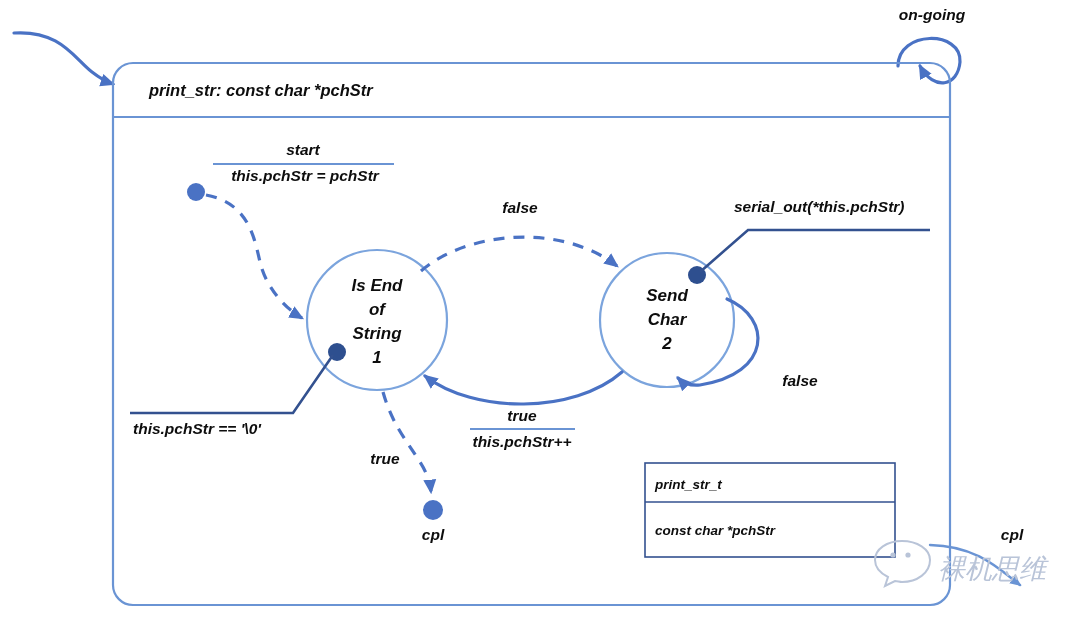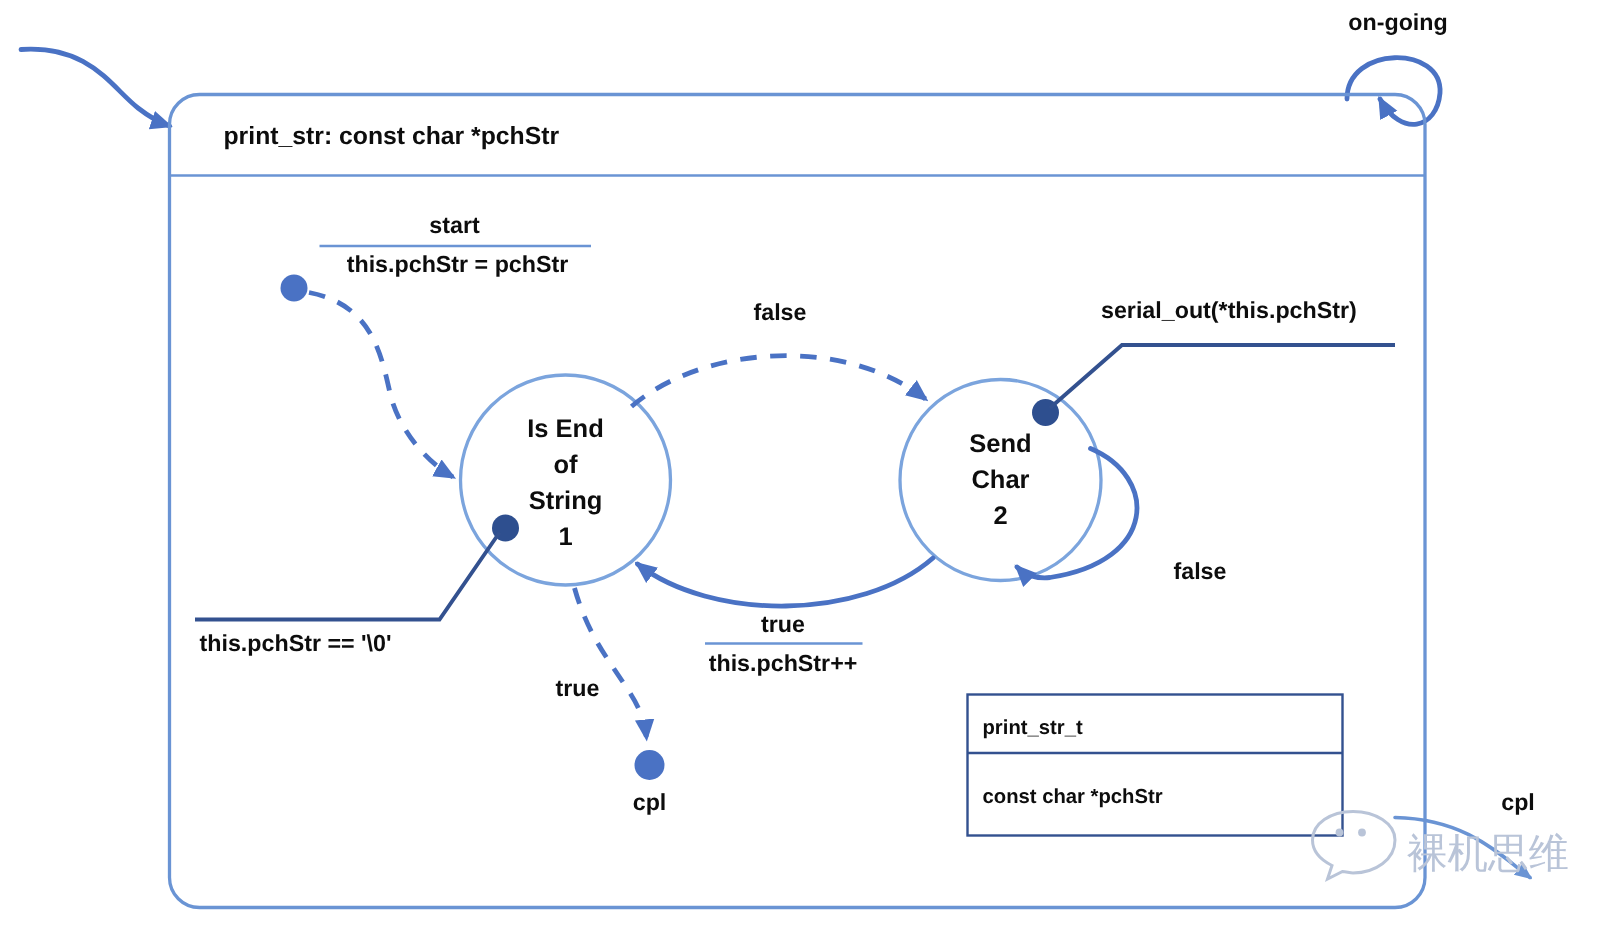--- a/index.html
+++ b/index.html
@@ -10,20 +10,21 @@
   body {
     width: 1080px;
     height: 622px;
     font-family: "Liberation Sans", sans-serif;
     overflow: hidden;
   }
   #stage {
     position: relative;
     width: 1080px;
     height: 622px;
+    font-style: italic;
   }
   svg.diagram {
     position: absolute;
     top: 0;
     left: 0;
     width: 1080px;
     height: 622px;
   }
   text {
     font-family: "Liberation Sans", sans-serif;

